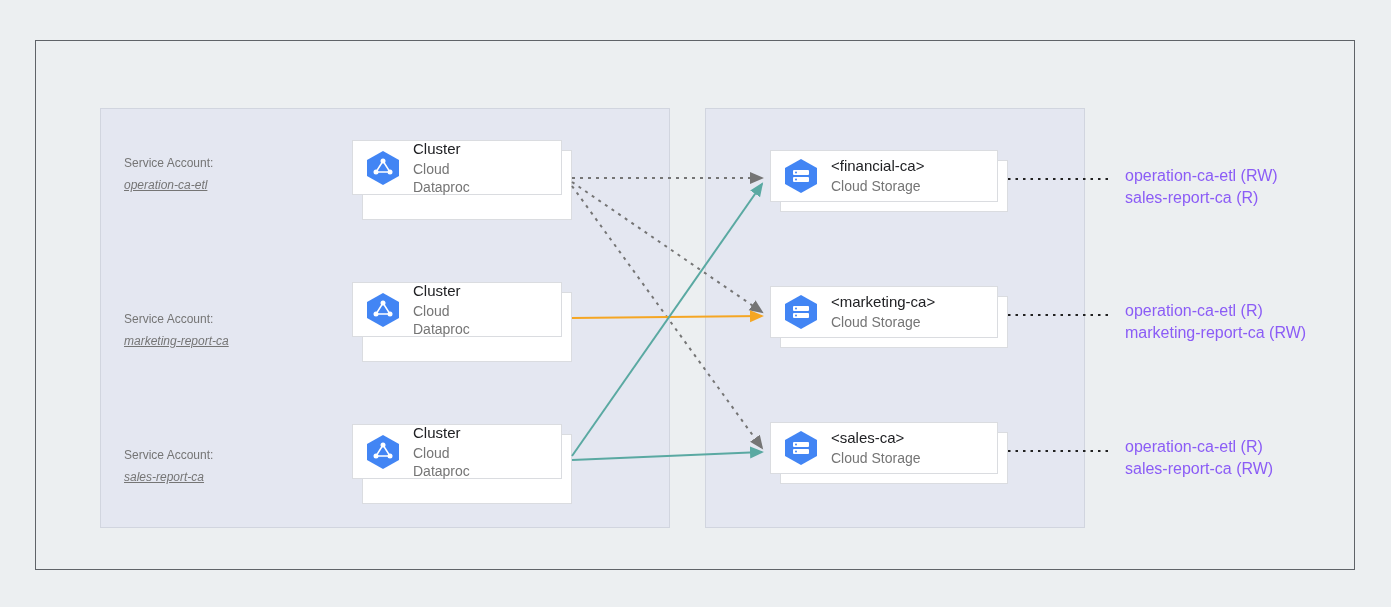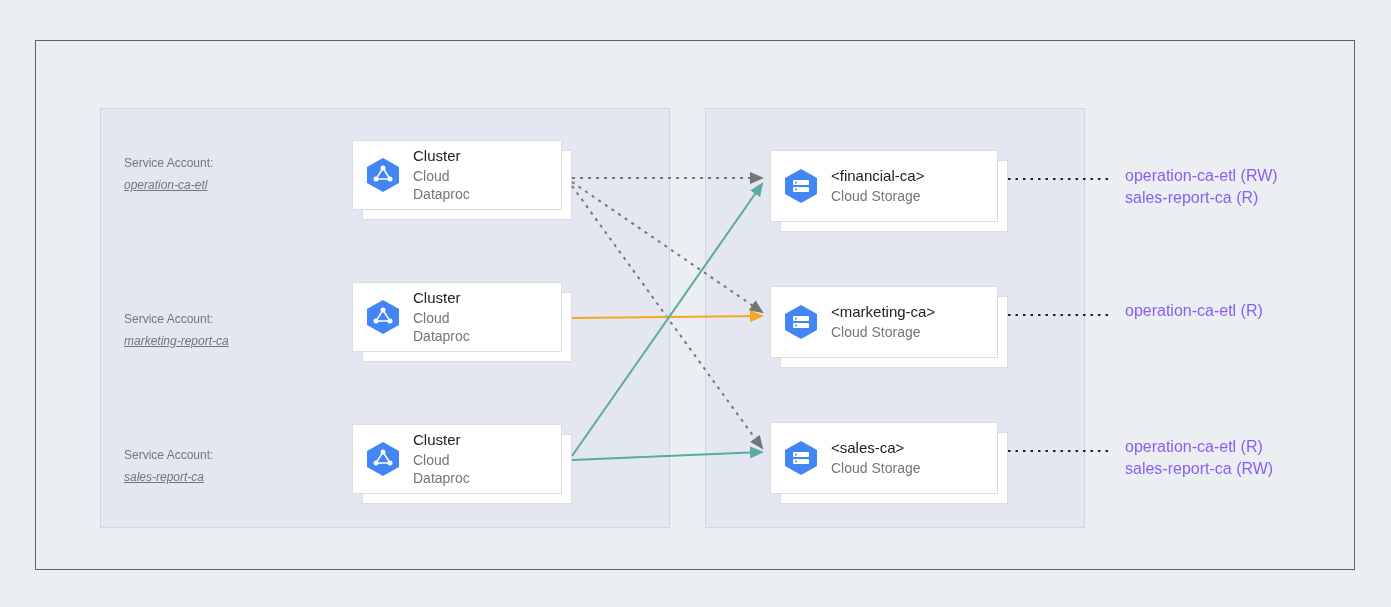--- a/index.html
+++ b/index.html
@@ -85,23 +85,23 @@
     top: 0;
     background: #fff;
     border: 1px solid #dadce0;
     box-sizing: border-box;
     display: flex;
     align-items: center;
     padding: 0 12px 0 12px;
   }
   
   .cluster .card-back, .cluster .card-front { width: 210px; height: 70px; }
-  .cluster .card-front { height: 70px; }
+  .cluster .card-front { height: 55px; }
   
-  .storage .card-back, .storage .card-front { width: 228px; height: 72px; }
+  .storage .card-back, .storage .card-front { width: 228px; height: 52px; }
 
   .icon-hex {
     width: 36px;
     height: 36px;
     flex: 0 0 36px;
     margin-right: 12px;
   }
   .card-text {
     display: flex;
     flex-direction: column;
@@ -259,20 +259,21 @@
     </div>
   </div>
 </div>
 
 <div class="perm-label perm1">
   <div>operation-ca-etl (RW)</div>
   <div>sales-report-ca (R)</div>
 </div>
 <div class="perm-label perm2">
   <div>operation-ca-etl (R)</div>
+  <div>marketing-report-ca (RW)</div>
 </div>
 <div class="perm-label perm3">
   <div>operation-ca-etl (R)</div>
   <div>sales-report-ca (RW)</div>
 </div>
 
 <svg class="arrows">
   <defs>
     <marker id="arrow-gray" markerWidth="8" markerHeight="8" refX="6" refY="3" orient="auto">
       <path d="M0,0 L7,3 L0,6 Z" fill="#757575"></path>

